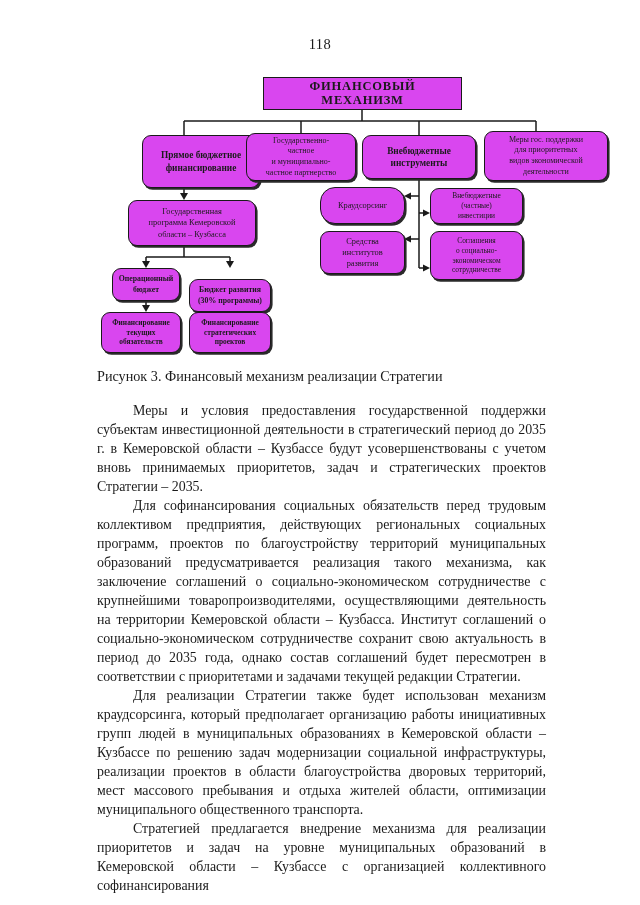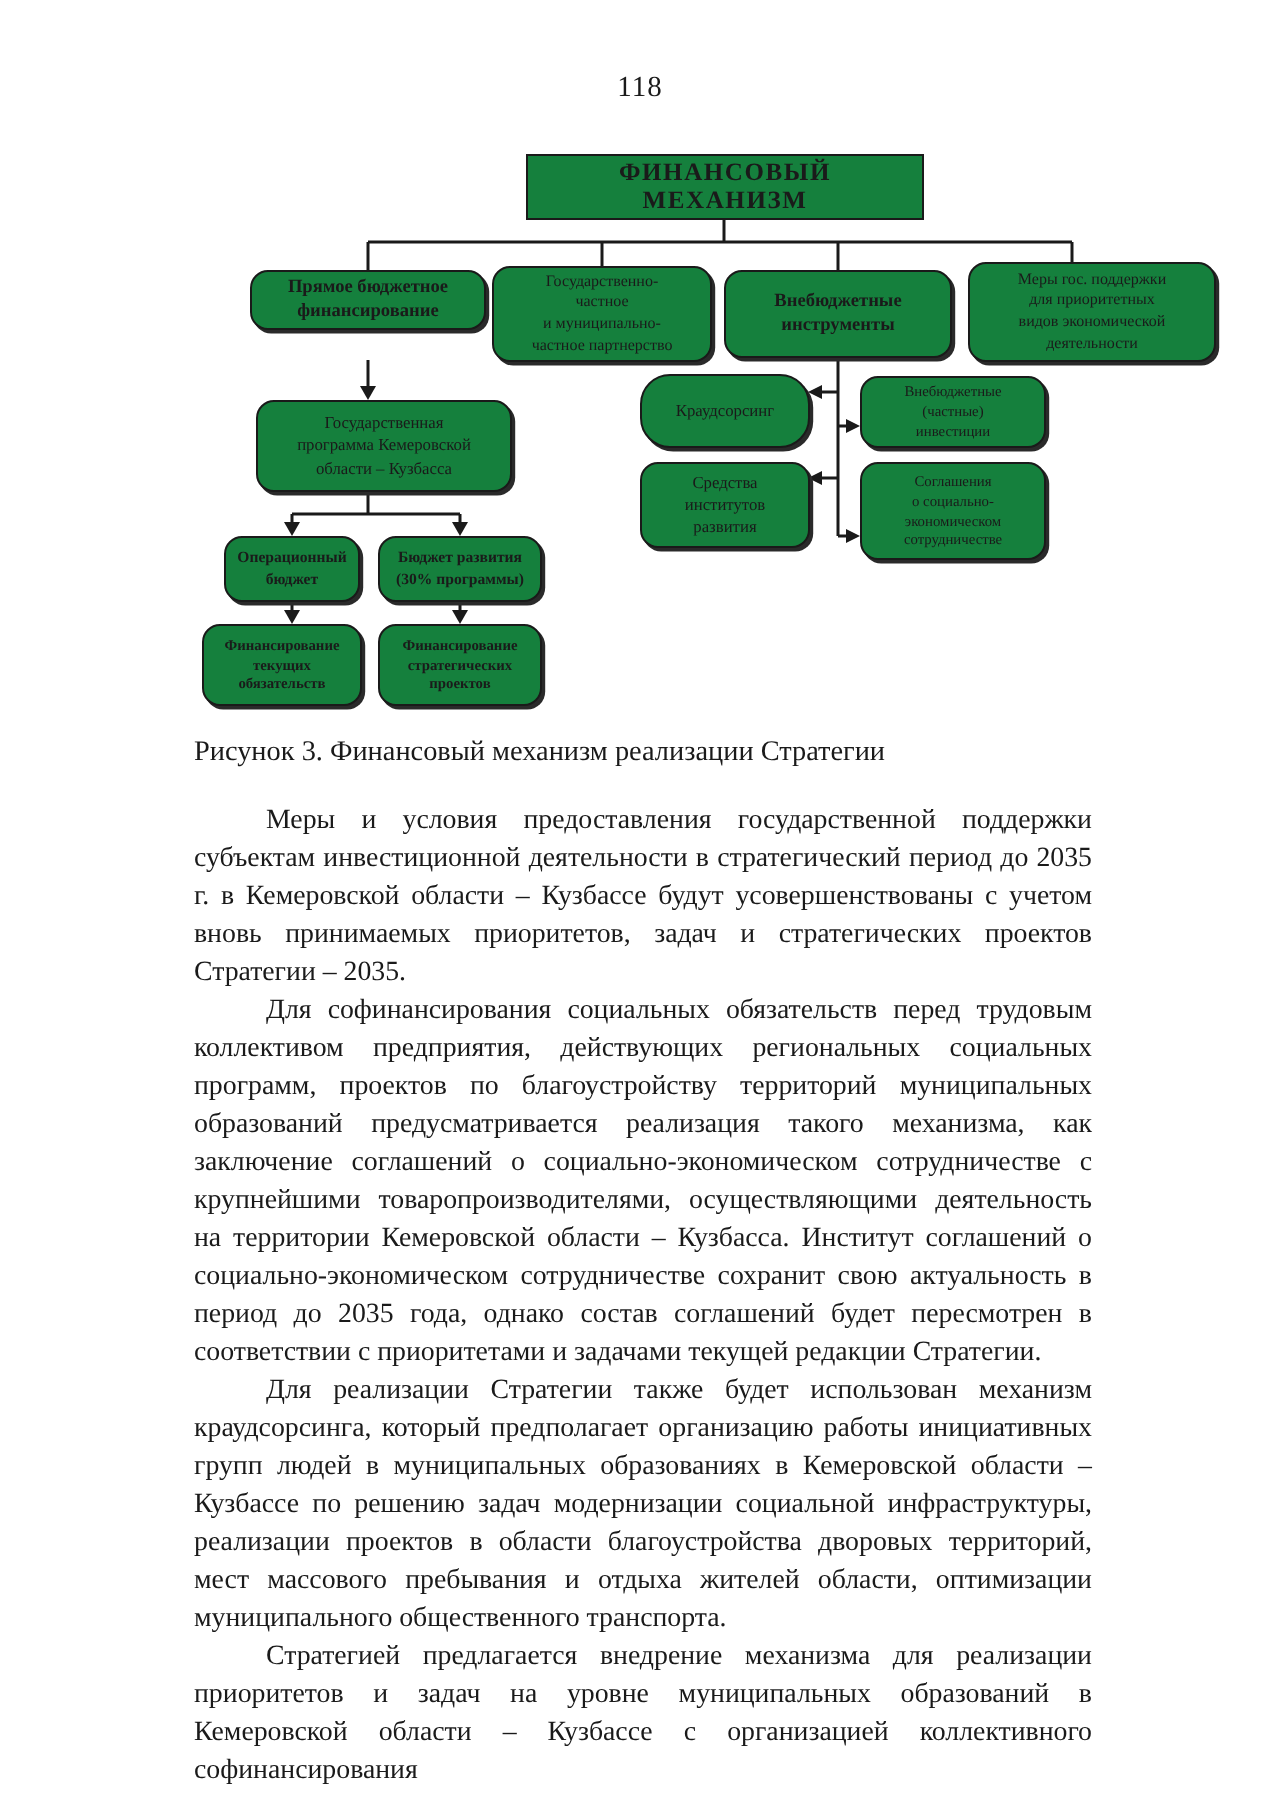--- a/index.html
+++ b/index.html
@@ -9,21 +9,21 @@
     overflow:hidden;
   }
   .pagenum{
     position:absolute;top:36px;left:0;width:640px;text-align:center;
     font-size:14.5px;letter-spacing:0.5px;
   }
   
   .diagram{position:absolute;left:0;top:0;width:640px;height:370px;}
   .connectors{position:absolute;left:0;top:0;pointer-events:none;}
   .nbox{
-    position:absolute;border:1.4px solid #1a1a1a;background:#15803d;
+    position:absolute;border:1.4px solid #1a1a1a;background:#d946ef;
     box-sizing:border-box;display:flex;align-items:center;justify-content:center;
     text-align:center;padding:1px 3px;
   }
   .nbox .lbl{white-space:pre-line;line-height:1.32;}
   .rounded{border-radius:9px;box-shadow:1.6px 1.8px 0 #2a2a2a;}
   .rootbox{border-width:1.8px;}
   .rootbox .lbl{font-size:12.5px;font-weight:600;letter-spacing:0.8px;line-height:1.1;}
   .f-b1 .lbl{font-size:9.3px;font-weight:bold;}
   .f-b2 .lbl{font-size:8px;}
   .f-b3 .lbl{font-size:9.3px;font-weight:bold;}
@@ -74,21 +74,21 @@
       <polygon points="423,209.5 423,216.5 430,213"></polygon>
       <polygon points="411,235.5 411,242.5 404,239"></polygon>
       <polygon points="423,264.5 423,271.5 430,268"></polygon>
     </g>
   </svg>
 
   <div class="nbox rootbox" style="left:263px;top:77px;width:199px;height:33px;">
     <span class="lbl">ФИНАНСОВЫЙ МЕХАНИЗМ</span>
   </div>
 
-  <div class="nbox rounded f-b1" style="left:125px;top:135px;width:118px;height:30px;">
+  <div class="nbox rounded f-b1" style="left:142px;top:135px;width:118px;height:53px;">
     <span class="lbl">Прямое бюджетное
 финансирование</span>
   </div>
 
   <div class="nbox rounded f-b2" style="left:246px;top:133px;width:110px;height:48px;">
     <span class="lbl">Государственно-
 частное
 и муниципально-
 частное партнерство</span>
   </div>
@@ -109,21 +109,21 @@
     <span class="lbl">Государственная
 программа Кемеровской
 области – Кузбасса</span>
   </div>
 
   <div class="nbox rounded f-sm" style="left:112px;top:268px;width:68px;height:33px;">
     <span class="lbl">Операционный
 бюджет</span>
   </div>
 
-  <div class="nbox rounded f-sm" style="left:189px;top:268px;width:82px;height:33px;">
+  <div class="nbox rounded f-sm" style="left:189px;top:279px;width:82px;height:33px;">
     <span class="lbl">Бюджет развития
 (30% программы)</span>
   </div>
 
   <div class="nbox rounded f-fin" style="left:101px;top:312px;width:80px;height:41px;">
     <span class="lbl">Финансирование
 текущих
 обязательств</span>
   </div>
 

